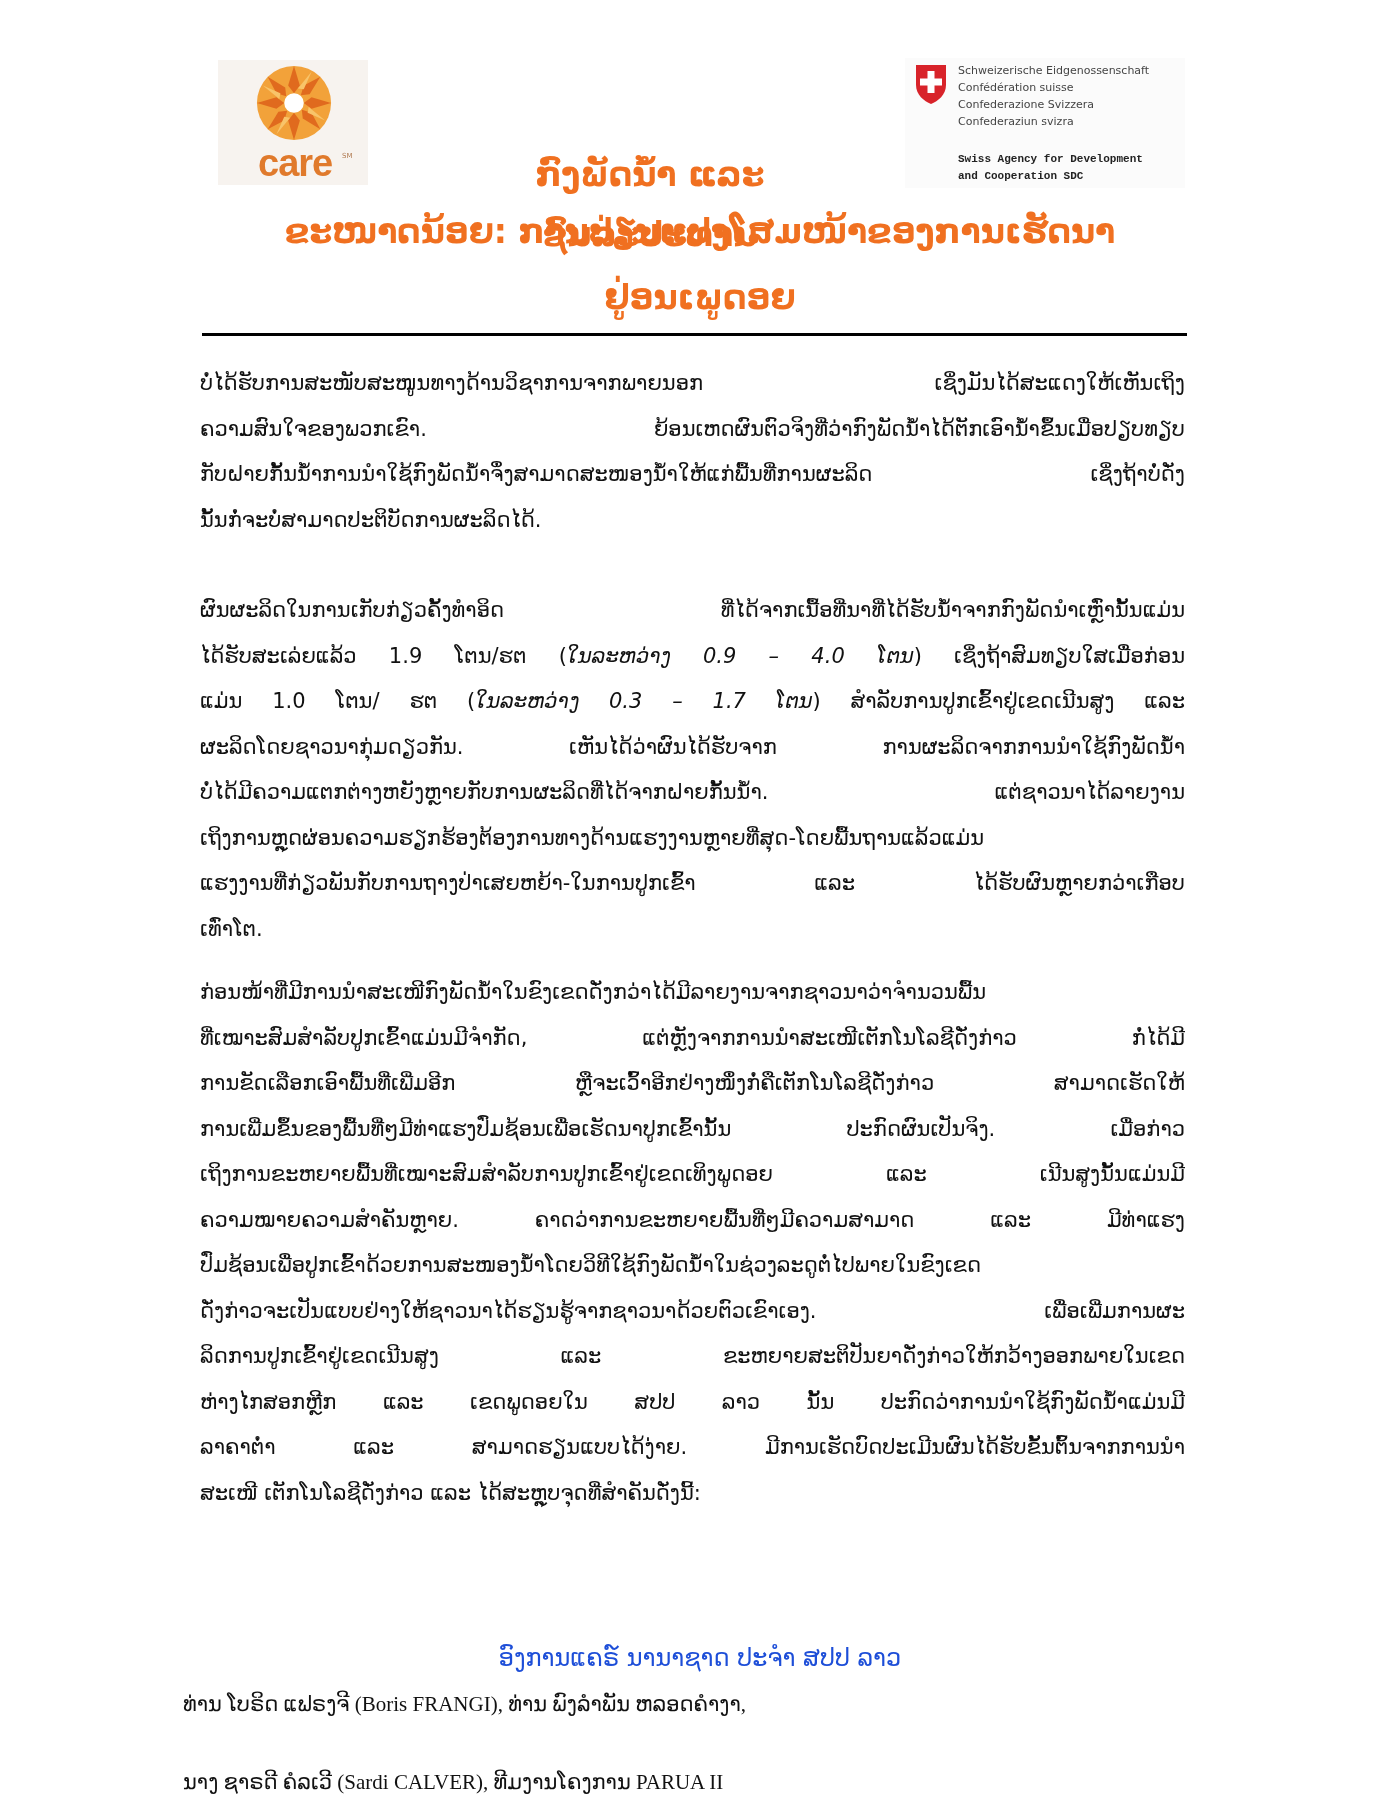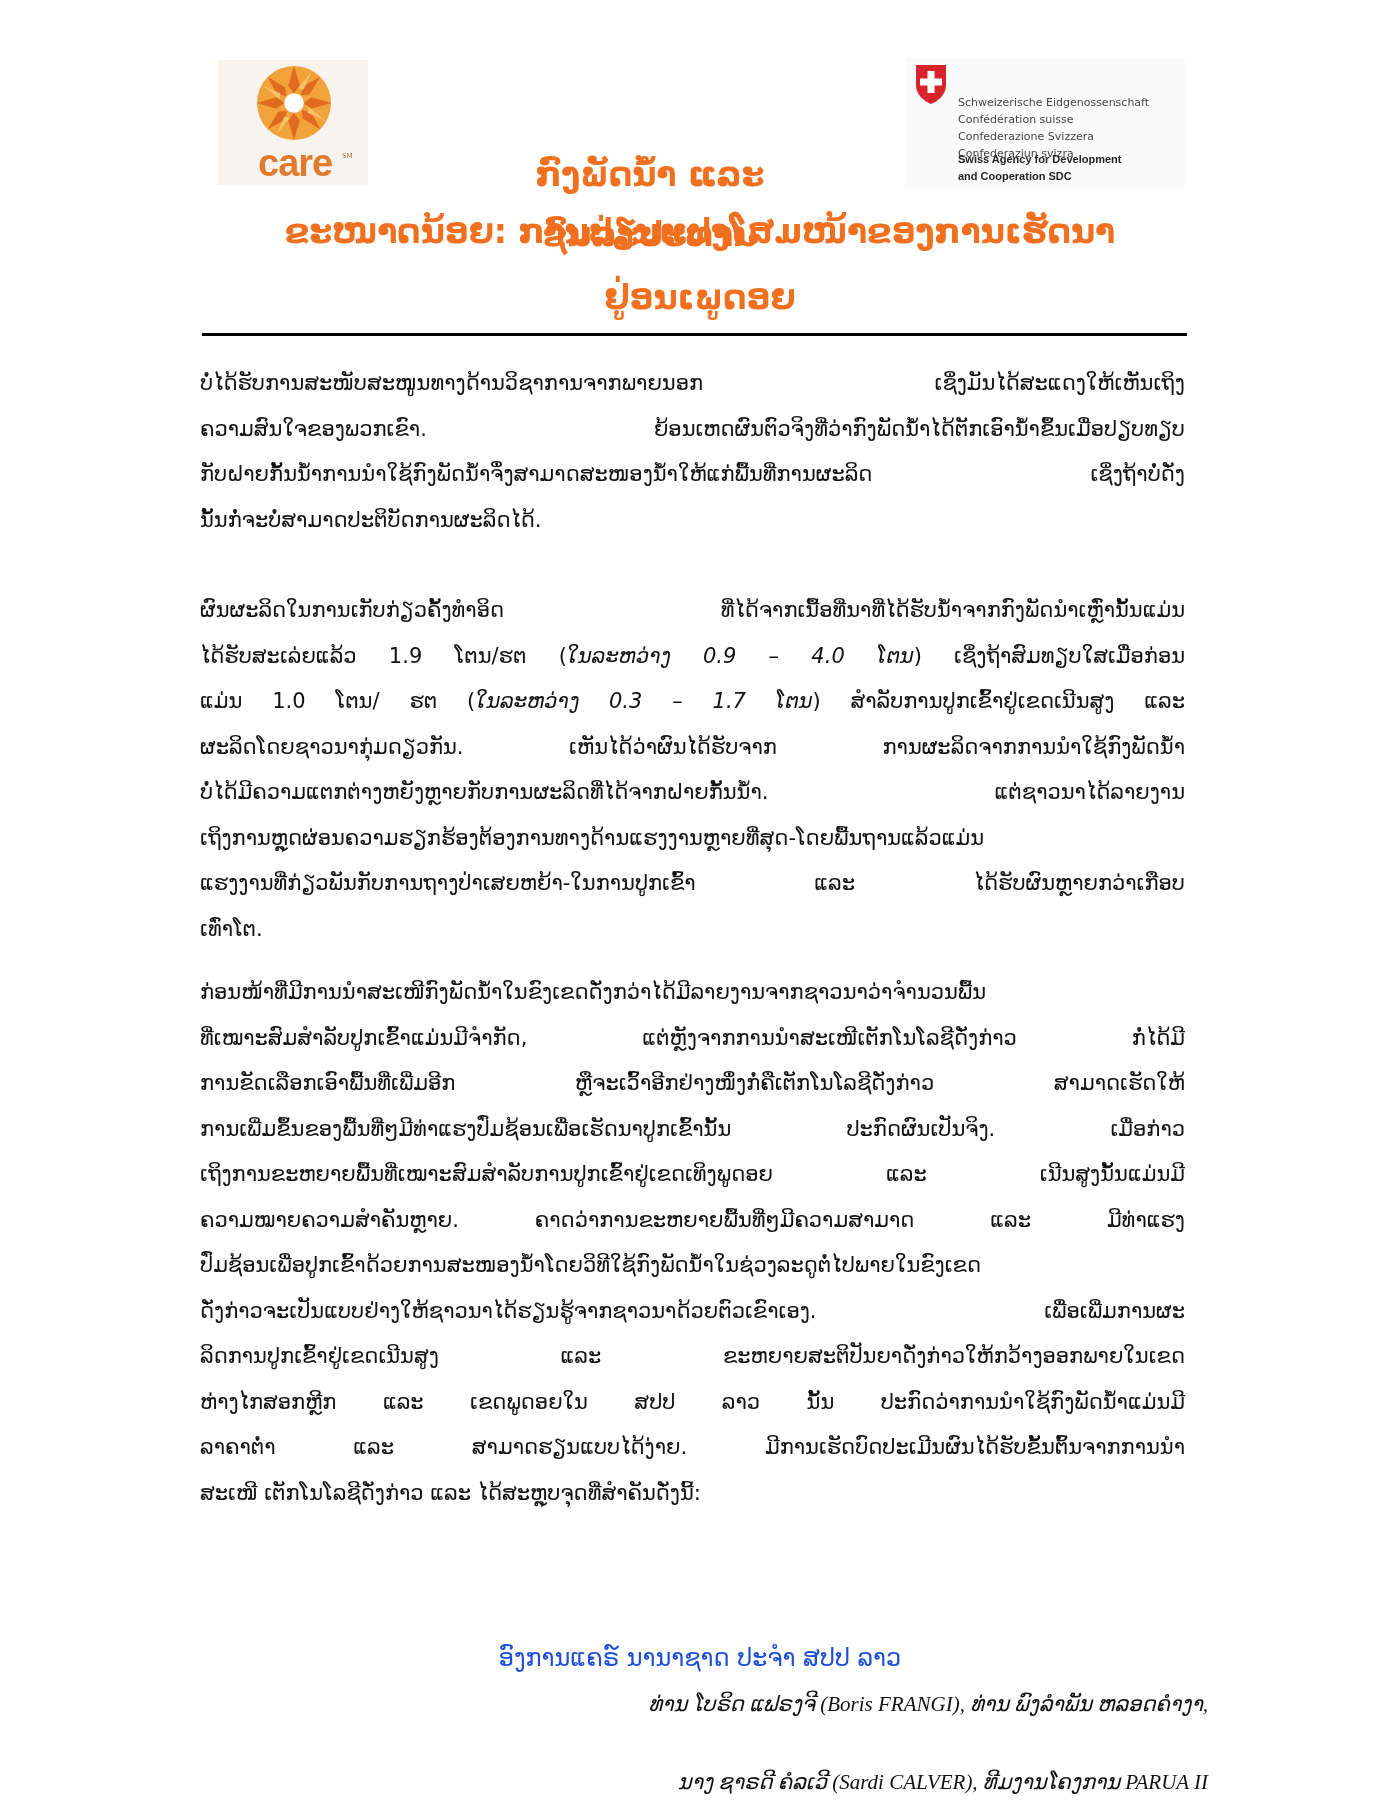--- a/index.html
+++ b/index.html
@@ -11,22 +11,22 @@
   .care-logo { position: absolute; left: 218px; top: 60px; width: 150px; height: 125px;
                background: #f7f3ef; }
   .care-burst { position: absolute; left: 37px; top: 4px; width: 78px; height: 78px; }
   .care-word { position: absolute; left: 40px; top: 82px; font-family: "Liberation Sans", sans-serif;
                font-weight: bold; font-size: 38px; color: #e07a2c; letter-spacing: -1px; }
   .care-sm { position: absolute; left: 124px; top: 92px; font-size: 7px; color: #b07a50; }
 
   .sdc-block { position: absolute; left: 905px; top: 58px; width: 280px; height: 130px; background: #fbfbfb; }
   .swiss-shield { position: absolute; left: 9px; top: 5px; width: 34px; height: 42px; }
   .sdc-lines { position: absolute; left: 53px; top: 4px; font-family: "DejaVu Sans", sans-serif;
-               font-size: 11px; line-height: 17px; color: #444; margin-top: 32px; }
-  .sdc-agency { position: absolute; left: 53px; top: 93px; font-family: Liberation Sans, sans-serif;
+               font-size: 11px; line-height: 17px; color: #444; }
+  .sdc-agency { position: absolute; left: 53px; top: 93px; font-family: Liberation Mono, monospace;
                 font-size: 11px; line-height: 17px; color: #222; font-weight: bold; }
 
   
   .title { position: absolute; left: 200px; width: 1000px; text-align: center; color: #f07020;
            font-family: "DejaVu Sans", sans-serif; font-size: 33px; font-weight: bold; line-height: 60px; }
   .title-1 { top: 145px; left: 430px; width: 440px; }
   .title-2 { top: 202px; }
   .title-3 { top: 268px; }
 
   .rule { position: absolute; left: 202px; top: 333px; width: 985px; height: 3px; background: #000; }
@@ -37,22 +37,22 @@
   .para .line { display: block; text-align: justify; text-align-last: justify; white-space: nowrap; overflow: hidden; }
   .para .line.last { text-align-last: left; }
   .p1 { top: 361px; }
   .p2 { top: 588px; }
   .p3 { top: 970px; }
   .it { font-style: italic; }
 
   
   .footer-org { position: absolute; left: 200px; width: 1000px; top: 1638px; text-align: center;
                 color: #1d4ed8; font-family: "DejaVu Sans", sans-serif; font-size: 24px; line-height: 40px; }
-  .footer-line { position: absolute; left: 208px; width: 1000px; text-align: right;
-                 font-family: "Liberation Serif", "DejaVu Serif", serif; font-size: 21px; line-height: 40px; color: #111; font-style: italic; }
+  .footer-line { position: absolute; left: 183px; width: 1000px; text-align: left;
+                 font-family: "Liberation Serif", "DejaVu Serif", serif; font-size: 21px; line-height: 40px; color: #111; }
   .fl1 { top: 1684px; }
   .fl2 { top: 1726px; margin-top: 36px; }
 </style>
 </head>
 <body>
 
 <div class="page">
 
   <div class="care-logo">
     <svg class="care-burst" viewBox="0 0 80 80">

